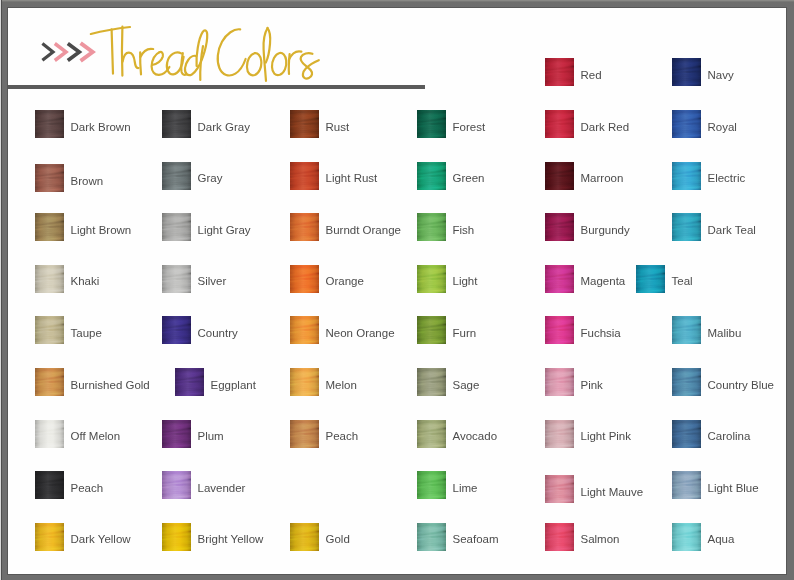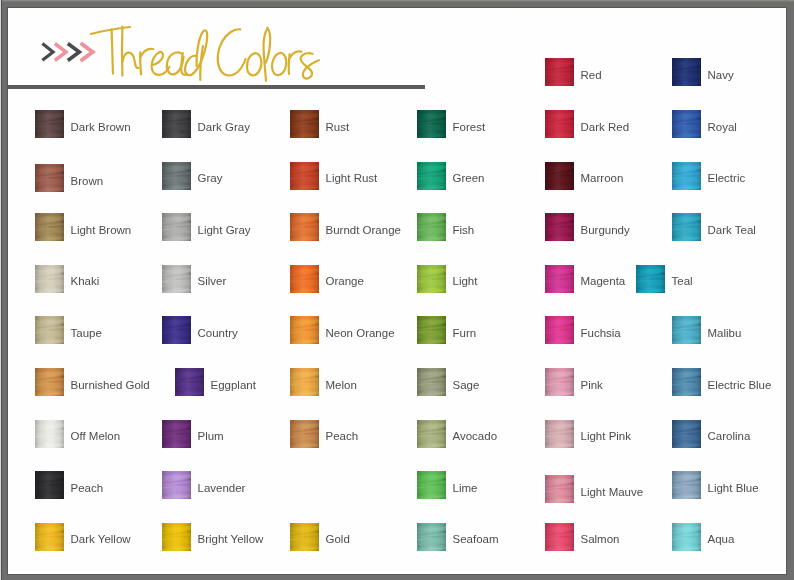--- a/index.html
+++ b/index.html
@@ -437,21 +437,21 @@
             <span class="sh"></span>
             <span class="tx"></span>
           </div>
 <div class="sw-label">Malibu</div>
 </div>
 <div class="sw-cell" style="left:664px;top:360.0px">
 <div class="sw" style="background-color: rgb(69, 121, 159);">
             <span class="sh"></span>
             <span class="tx"></span>
           </div>
-<div class="sw-label">Electric Blue</div>
+<div class="sw-label">Country Blue</div>
 </div>
 <div class="sw-cell" style="left:664px;top:411.6px">
 <div class="sw" style="background-color: rgb(56, 95, 137);">
             <span class="sh"></span>
             <span class="tx"></span>
           </div>
 <div class="sw-label">Carolina</div>
 </div>
 <div class="sw-cell" style="left:664px;top:463.2px">
 <div class="sw" style="background-color: rgb(123, 152, 181);">

